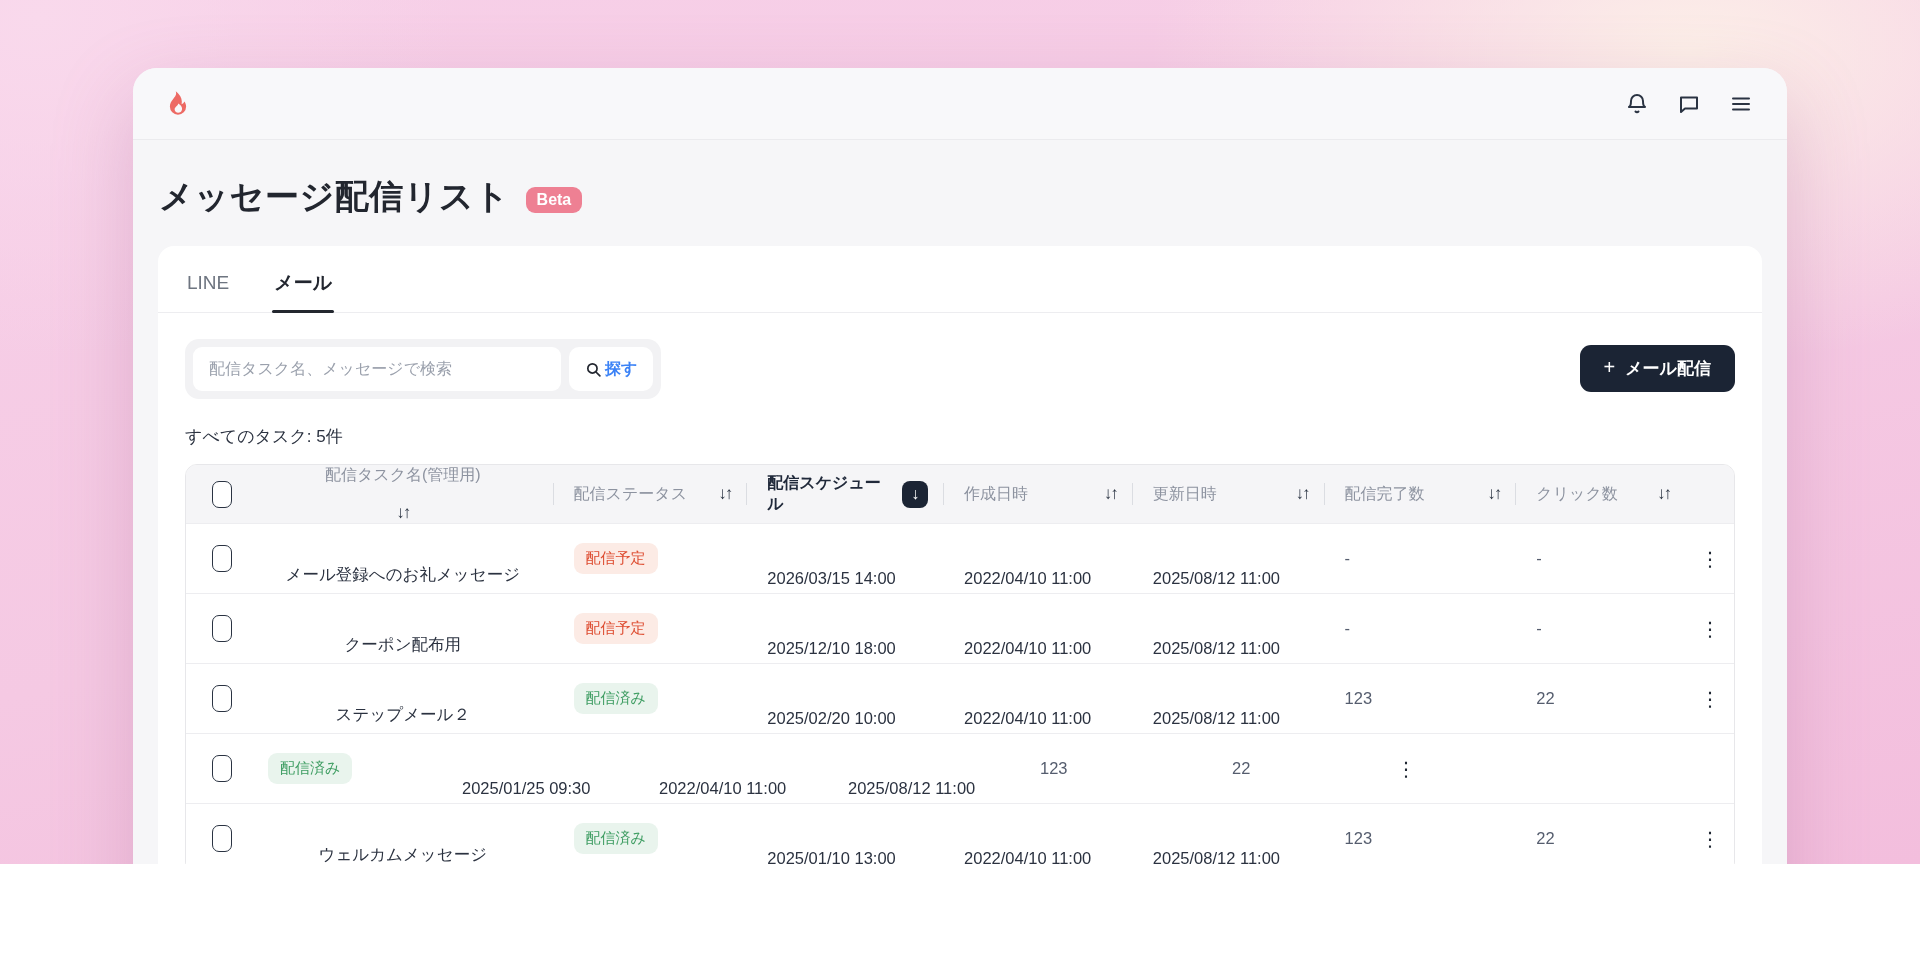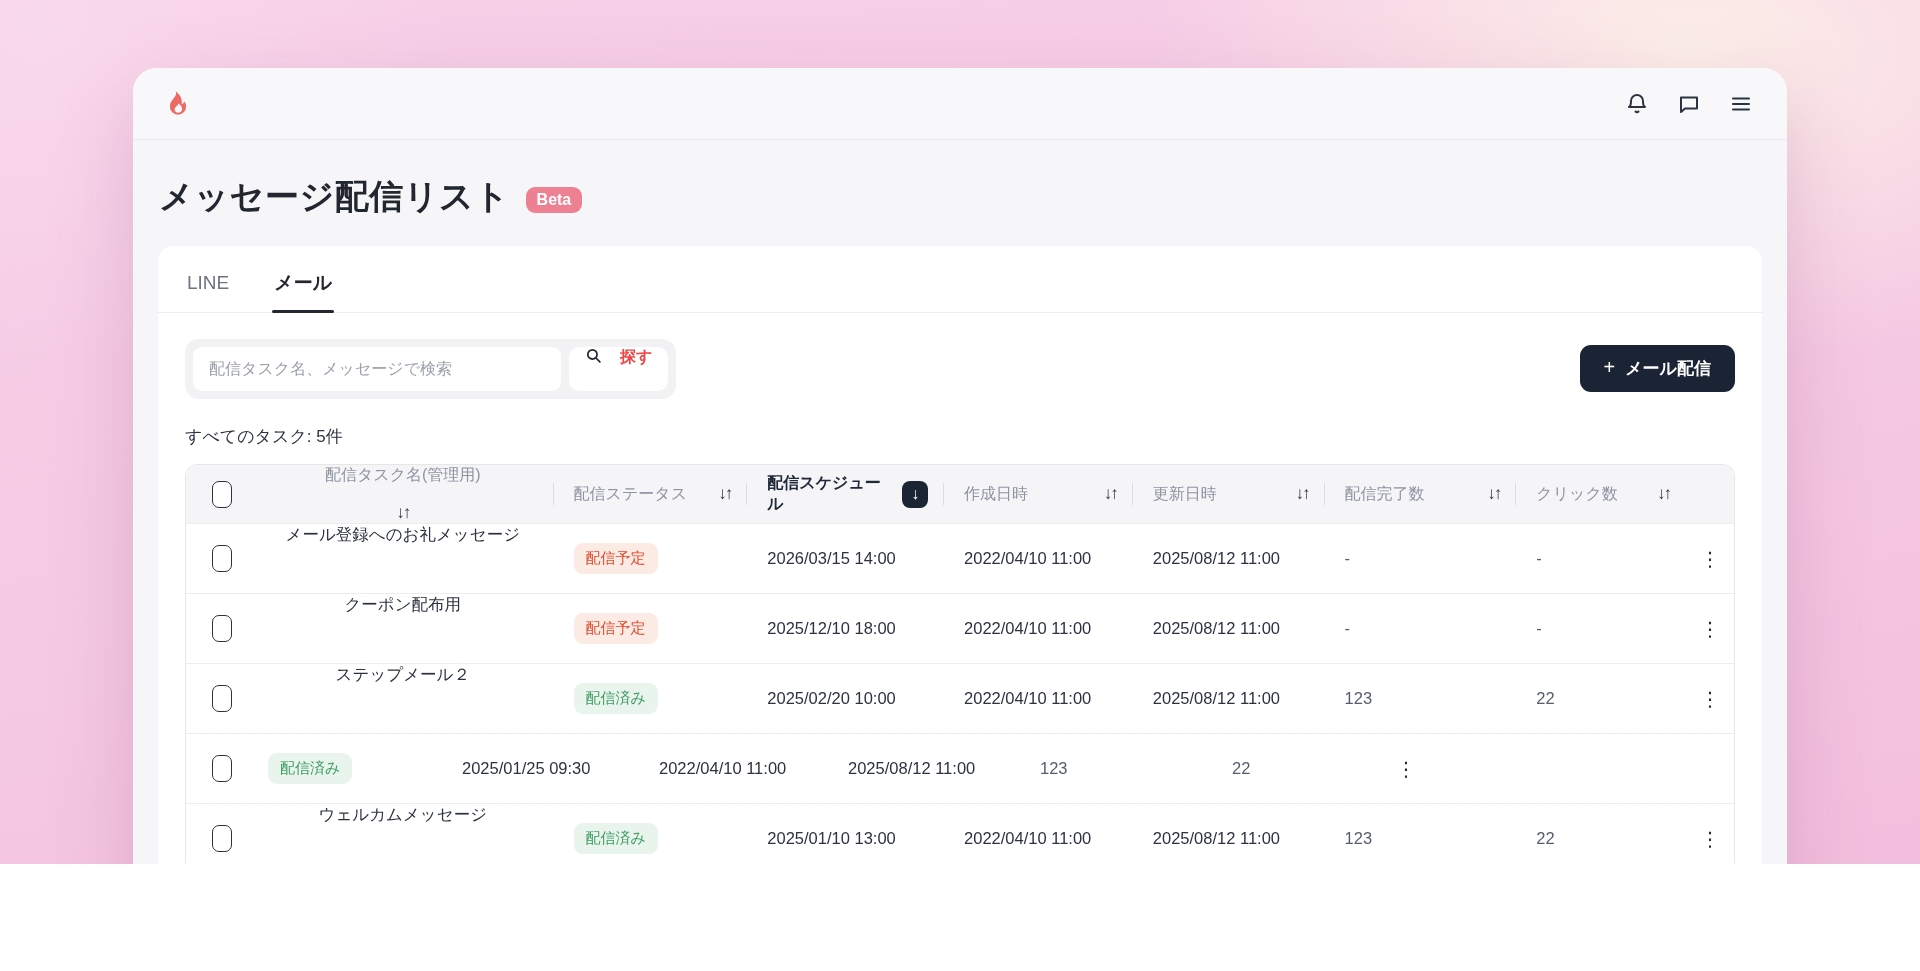--- a/index.html
+++ b/index.html
@@ -56,22 +56,22 @@
   .search-group {
     background:#f2f2f4; border-radius:14px; padding:8px; display:flex; gap:8px; align-items:center;
   }
   .search-input {
     width:368px; height:44px; border:none; border-radius:9px; background:#ffffff;
     padding:0 16px; font-size:16px; color:#2b3240; outline:none; font-family:inherit;
   }
   .search-input::placeholder { color:#9aa0ac; }
   .search-btn {
     height:44px; padding:0 16px; border:none; border-radius:10px; background:#ffffff;
-    display:flex; align-items:flex-start; gap:18px; cursor:pointer;
-    font-size:16px; font-weight:700; color:#ef4444; font-family:inherit;
+    display:flex; align-items:center; gap:3px; cursor:pointer;
+    font-size:16px; font-weight:700; color:#3b82f6; font-family:inherit;
   }
   .primary-btn {
     margin-top:6px; height:47px; padding:0 24px; border:none; border-radius:11px;
     background:#1b2434; color:#ffffff; font-size:17px; font-weight:700;
     display:flex; align-items:center; gap:10px; cursor:pointer; font-family:inherit;
   }
   .primary-btn .plus { font-size:20px; font-weight:400; transform:translateY(-1px); }
   .count-label { padding:26px 27px 0 27px; font-size:17px; color:#2b3240; }
   
   .table {
@@ -94,21 +94,21 @@
   .col-status { width:194px; }
   .col-schedule { width:197px; }
   .col-created { width:189px; }
   .col-updated { width:192px; }
   .col-completed { width:192px; }
   .col-clicks { width:170px; }
   .col-actions { width:48px; justify-content:center; padding:0; }
   .checkbox {
     width:27px; height:27px; border:1.8px solid #2a3342; border-radius:7px; background:#ffffff; cursor:pointer;
   }
-  .cell-text { font-size:16.5px; color:#2b3240; }
+  .cell-text { font-size:16.5px; color:#2b3240;margin-top:40px; }
   .cell-num { font-size:16.5px; color:#555d6e; }
   .badge { font-size:15px; font-weight:400; padding:6px 12px; border-radius:9px; white-space:nowrap; }
   .kebab { background:none; border:none; cursor:pointer; font-size:20px; color:#1f2733; line-height:1; padding:6px; }
   
   .pagination { display:flex; justify-content:center; align-items:center; gap:64px; padding:38px 0 30px 0; }
   .page-btn {
     background:none; border:none; cursor:default; display:flex; align-items:center; gap:10px;
     font-size:17px; font-weight:700; color:#c6cad3; font-family:inherit;
   }
   .page-btn .chev { font-size:20px; font-weight:400; color:#d2d5dc; }

